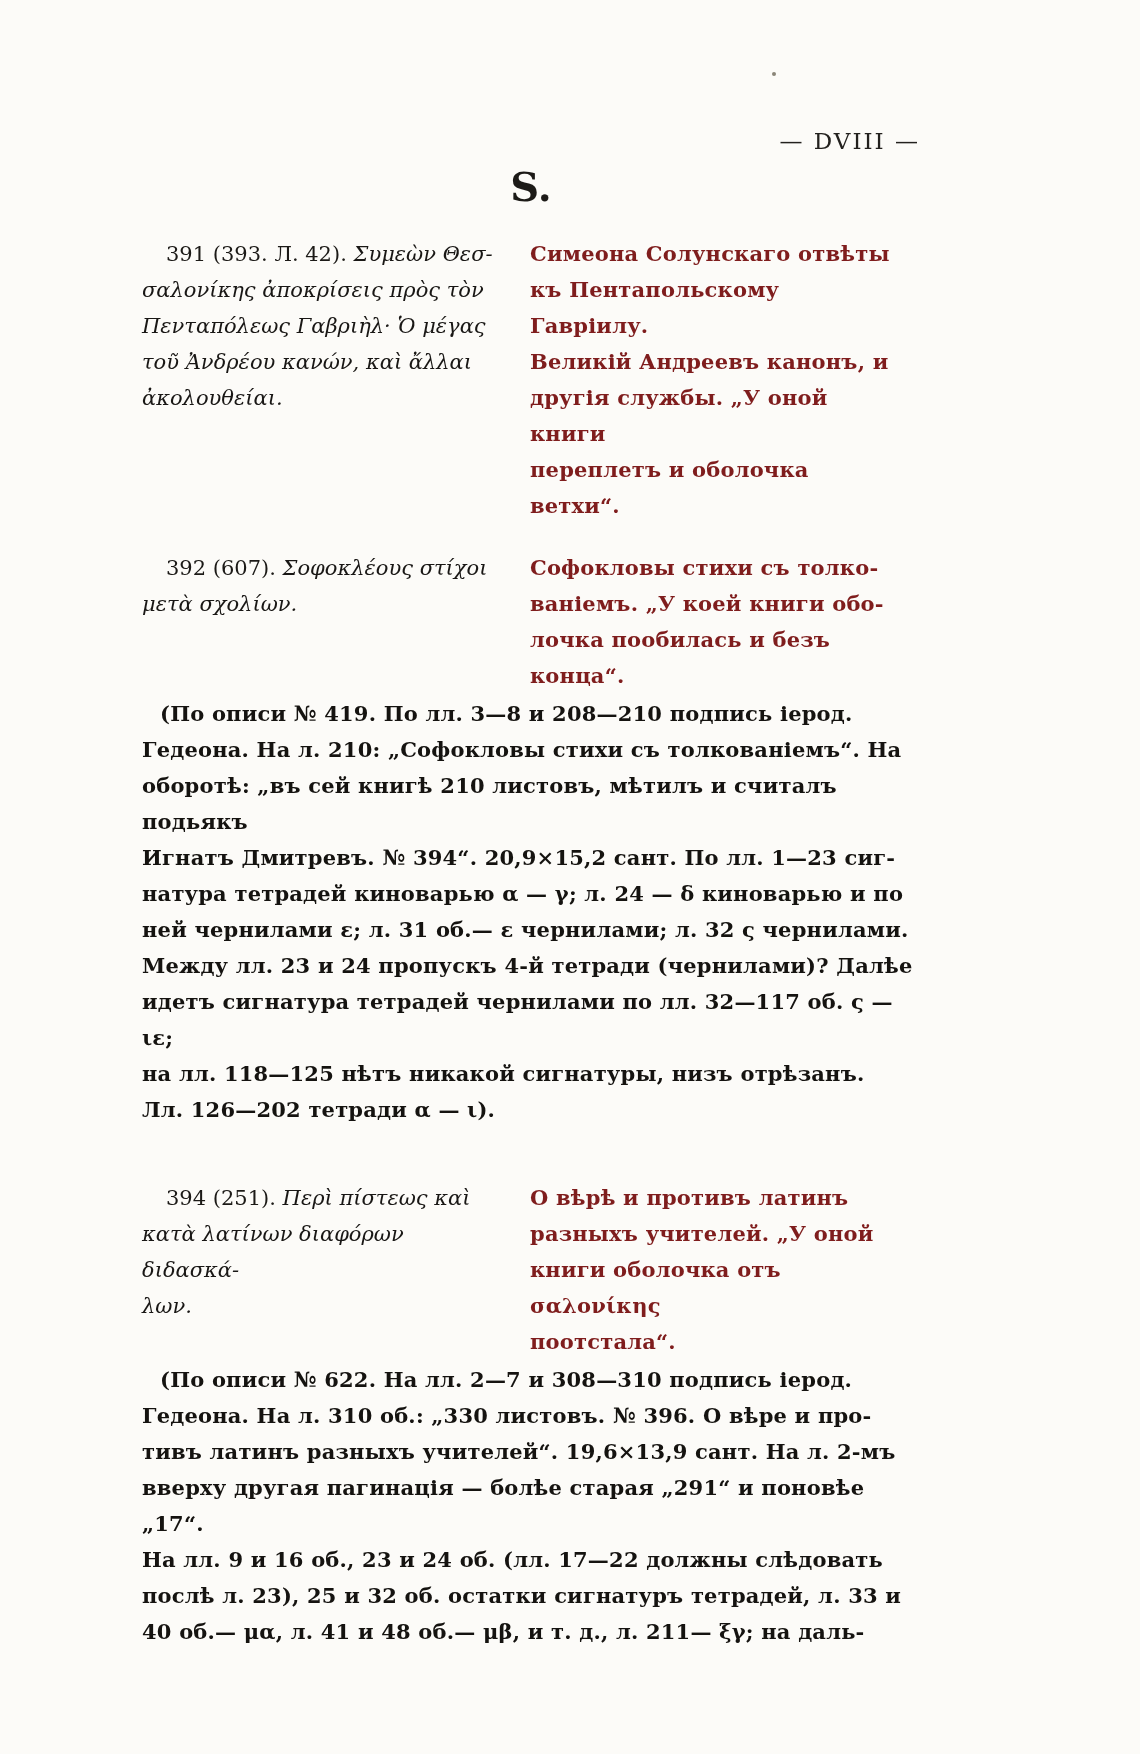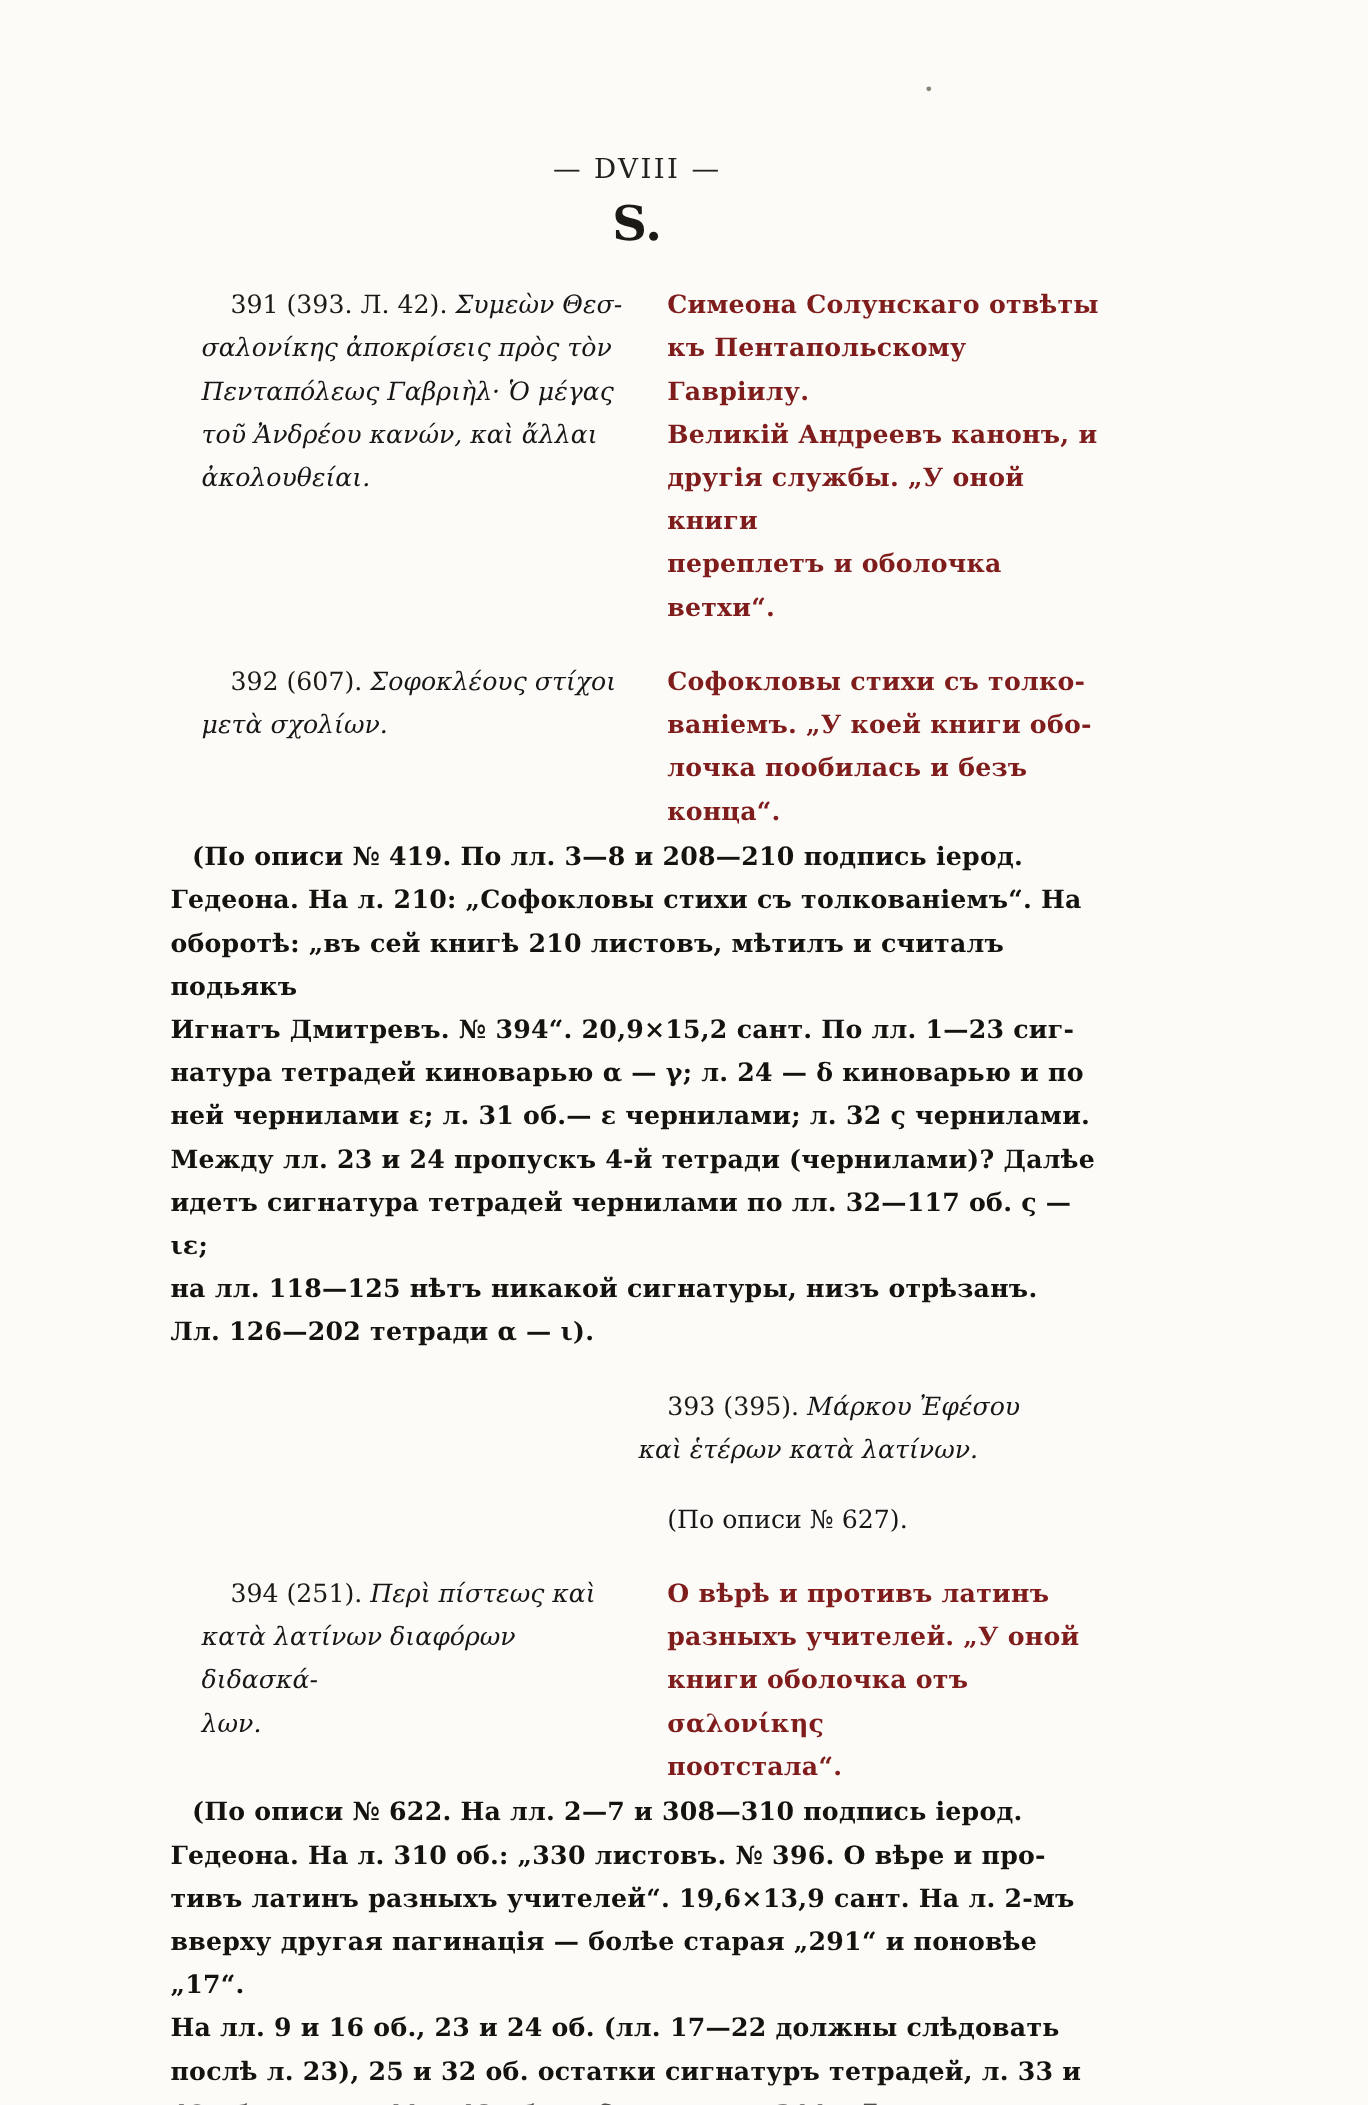--- a/index.html
+++ b/index.html
@@ -20,38 +20,37 @@
     color: #191715;
     overflow: hidden;
   }
   .content {
     position: absolute;
     left: 142px;
     top: 128px;
     width: 778px;
   }
   .page-header {
-    text-align: center;
+    text-align: right;
     font-size: 23px;
     letter-spacing: 2px;
     color: #23211e;
   }
   .section-letter {
     text-align: center;
     font-size: 40px;
     font-weight: bold;
     margin-top: 10px;
     line-height: 46px;
     color: #1c1a17;
   }
   .entry {
     display: flex;
     margin-top: 26px;
     align-items: flex-start;
-    justify-content: flex-end;
   }
   .entry .left {
     width: 388px;
     padding-right: 26px;
     box-sizing: border-box;
   }
   .entry .right {
     width: 364px;
   }
   .left-block,
@@ -139,25 +138,20 @@
 оборотѣ: „въ сей книгѣ 210 листовъ, мѣтилъ и считалъ подьякъ
 Игнатъ Дмитревъ. № 394“. 20,9×15,2 сант. По лл. 1—23 сиг-
 натура тетрадей киноварью α — γ; л. 24 — δ киноварью и по
 ней чернилами ε; л. 31 об.— ε чернилами; л. 32 ς чернилами.
 Между лл. 23 и 24 пропускъ 4-й тетради (чернилами)? Далѣе
 идетъ сигнатура тетрадей чернилами по лл. 32—117 об. ς — ιε;
 на лл. 118—125 нѣтъ никакой сигнатуры, низъ отрѣзанъ.
 Лл. 126—202 тетради α — ι).</p>
 
     <section class="entry">
-      <div class="left">
-          <div class="left-block"><span class="num">393 (395).</span> <span class="gk">Μάρκου Ἐφέσου
-καὶ ἑτέρων κατὰ λατίνων.</span></div>
-          <div class="opis">(По описи № 627).</div>
-        </div>
     </section>
 
     <section class="entry">
       <div class="left">
           <div class="left-block"><span class="num">394 (251).</span> <span class="gk">Περὶ πίστεως καὶ
 κατὰ λατίνων διαφόρων διδασκά-
 λων.</span></div>
         </div>
       <div class="right"><span>О вѣрѣ и противъ латинъ
 разныхъ учителей. „У оной

